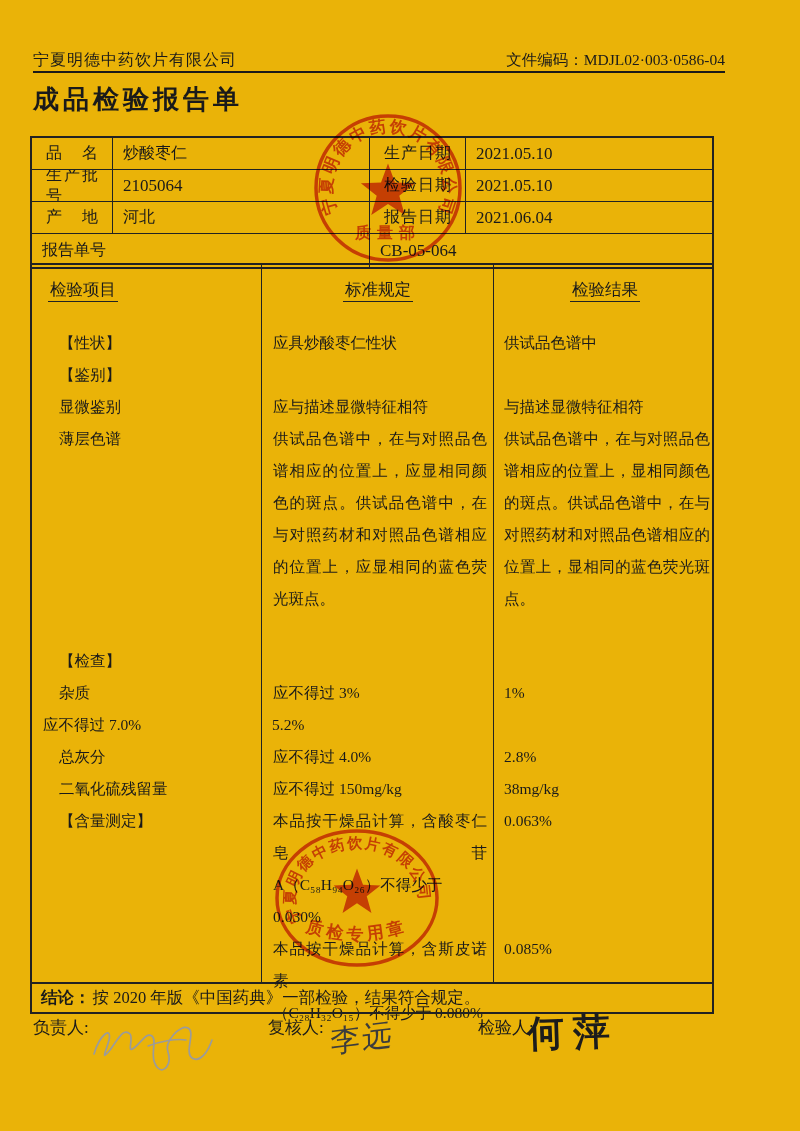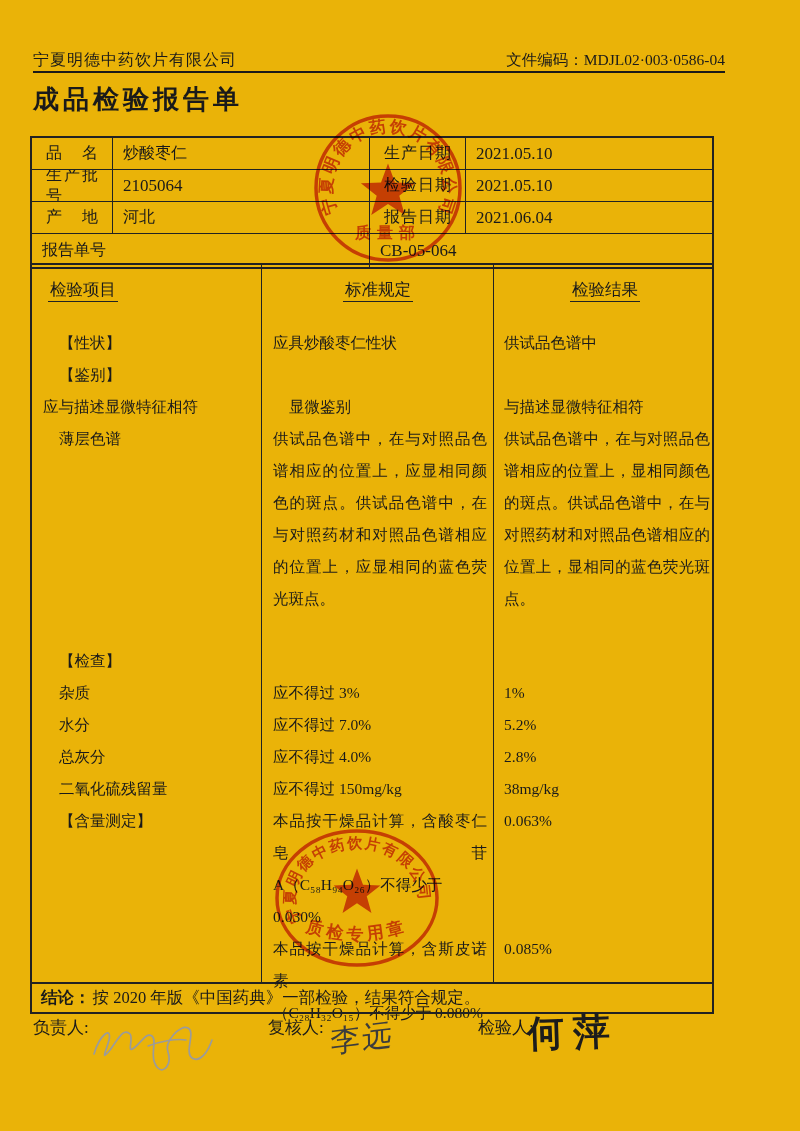--- a/index.html
+++ b/index.html
@@ -122,41 +122,40 @@
         <div class="c item">【性状】</div>
         <div class="c std">应具炒酸枣仁性状</div>
         <div class="c res">供试品色谱中</div>
       </div>
       <div class="mrow">
         <div class="c item">【鉴别】</div>
         <div class="c std"></div>
         <div class="c res"></div>
       </div>
       <div class="mrow">
+        <div class="c item">显微鉴别</div>
         <div class="c std">应与描述显微特征相符</div>
-        <div class="c item">显微鉴别</div>
         <div class="c res">与描述显微特征相符</div>
       </div>
       <div class="mrow">
         <div class="c item">薄层色谱</div>
         <div class="c std para">供试品色谱中，在与对照品色谱相应的位置上，应显相同颜色的斑点。供试品色谱中，在与对照药材和对照品色谱相应的位置上，应显相同的蓝色荧光斑点。</div>
         <div class="c res para">供试品色谱中，在与对照品色谱相应的位置上，显相同颜色的斑点。供试品色谱中，在与对照药材和对照品色谱相应的位置上，显相同的蓝色荧光斑点。</div>
       </div>
       <div class="mrow gap">
         <div class="c item">【检查】</div>
         <div class="c std"></div>
         <div class="c res"></div>
       </div>
       <div class="mrow">
         <div class="c item">杂质</div>
         <div class="c std">应不得过 3%</div>
         <div class="c res">1%</div>
       </div>
       <div class="mrow">
-        <div class="c item">水分</div>
         <div class="c std">应不得过 7.0%</div>
         <div class="c res">5.2%</div>
       </div>
       <div class="mrow">
         <div class="c item">总灰分</div>
         <div class="c std">应不得过 4.0%</div>
         <div class="c res">2.8%</div>
       </div>
       <div class="mrow">
         <div class="c item">二氧化硫残留量</div>

